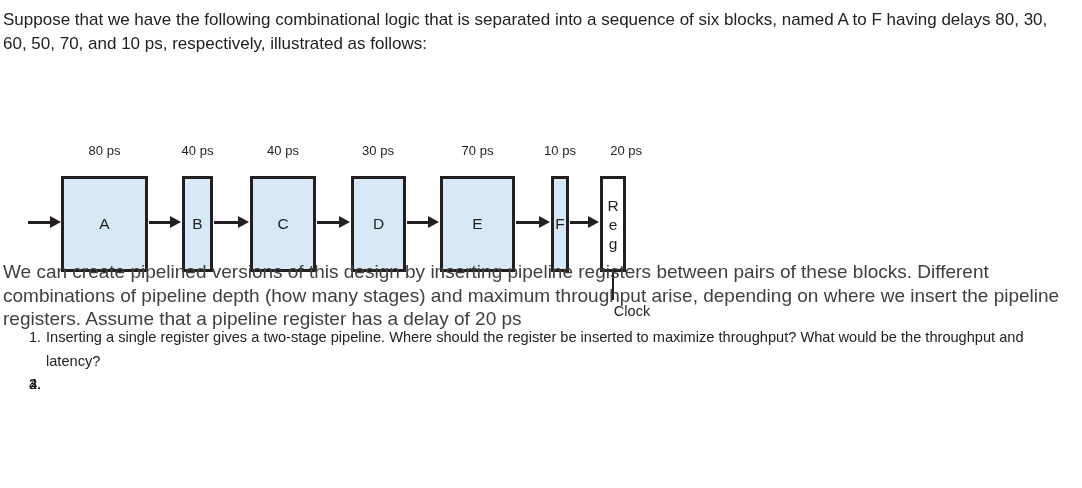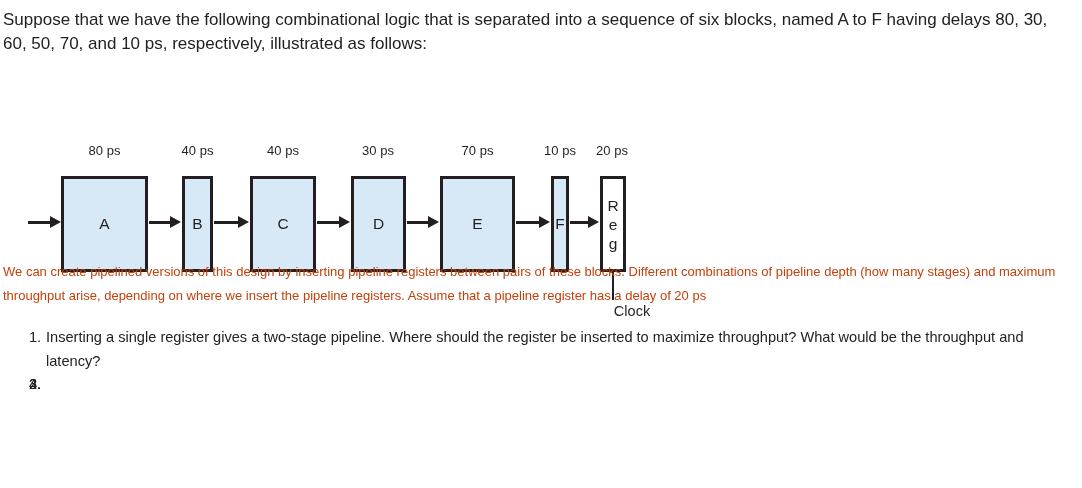--- a/index.html
+++ b/index.html
@@ -25,23 +25,23 @@
     font-size: 17px;
     line-height: 23.5px;
     color: #222222;
   }
 
   .midpara {
     position: absolute;
     left: 3px;
     top: 260px;
     width: 1074px;
-    font-size: 13px;
+    font-size: 19px;
     line-height: 23.5px;
-    color: #c2410c;
+    color: #404040;
   }
 
   .qlist {
     position: absolute;
     left: 0px;
     top: 326px;
     width: 1078px;
     margin: 0;
     padding: 0;
     list-style: none;
@@ -159,21 +159,21 @@
 <div class="intro">Suppose that we have the following combinational logic that is separated into a sequence of six blocks, named A to F having delays 80, 30, 60, 50, 70, and 10 ps, respectively, illustrated as follows:</div>
 
 <div class="diagram">
 
   <div class="plabel" style="left:61px; width:87px;">80 ps</div>
   <div class="plabel" style="left:167px; width:61px;">40 ps</div>
   <div class="plabel" style="left:250px; width:66px;">40 ps</div>
   <div class="plabel" style="left:345px; width:66px;">30 ps</div>
   <div class="plabel" style="left:440px; width:75px;">70 ps</div>
   <div class="plabel" style="left:530px; width:60px;">10 ps</div>
-  <div class="plabel" style="left:582px; width:60px;">20 ps</div>
+  <div class="plabel" style="left:582px; width:60px;text-align:right;">20 ps</div>
 
   <div class="arrow" style="left:28px; width:33px;">
     <div class="shaft" style="width:23px;"></div>
     <div class="head" style="left:22px;"></div>
   </div>
 
   <div class="blk" style="left:61px; width:87px;">
     <div class="letter">A</div>
   </div>
 

